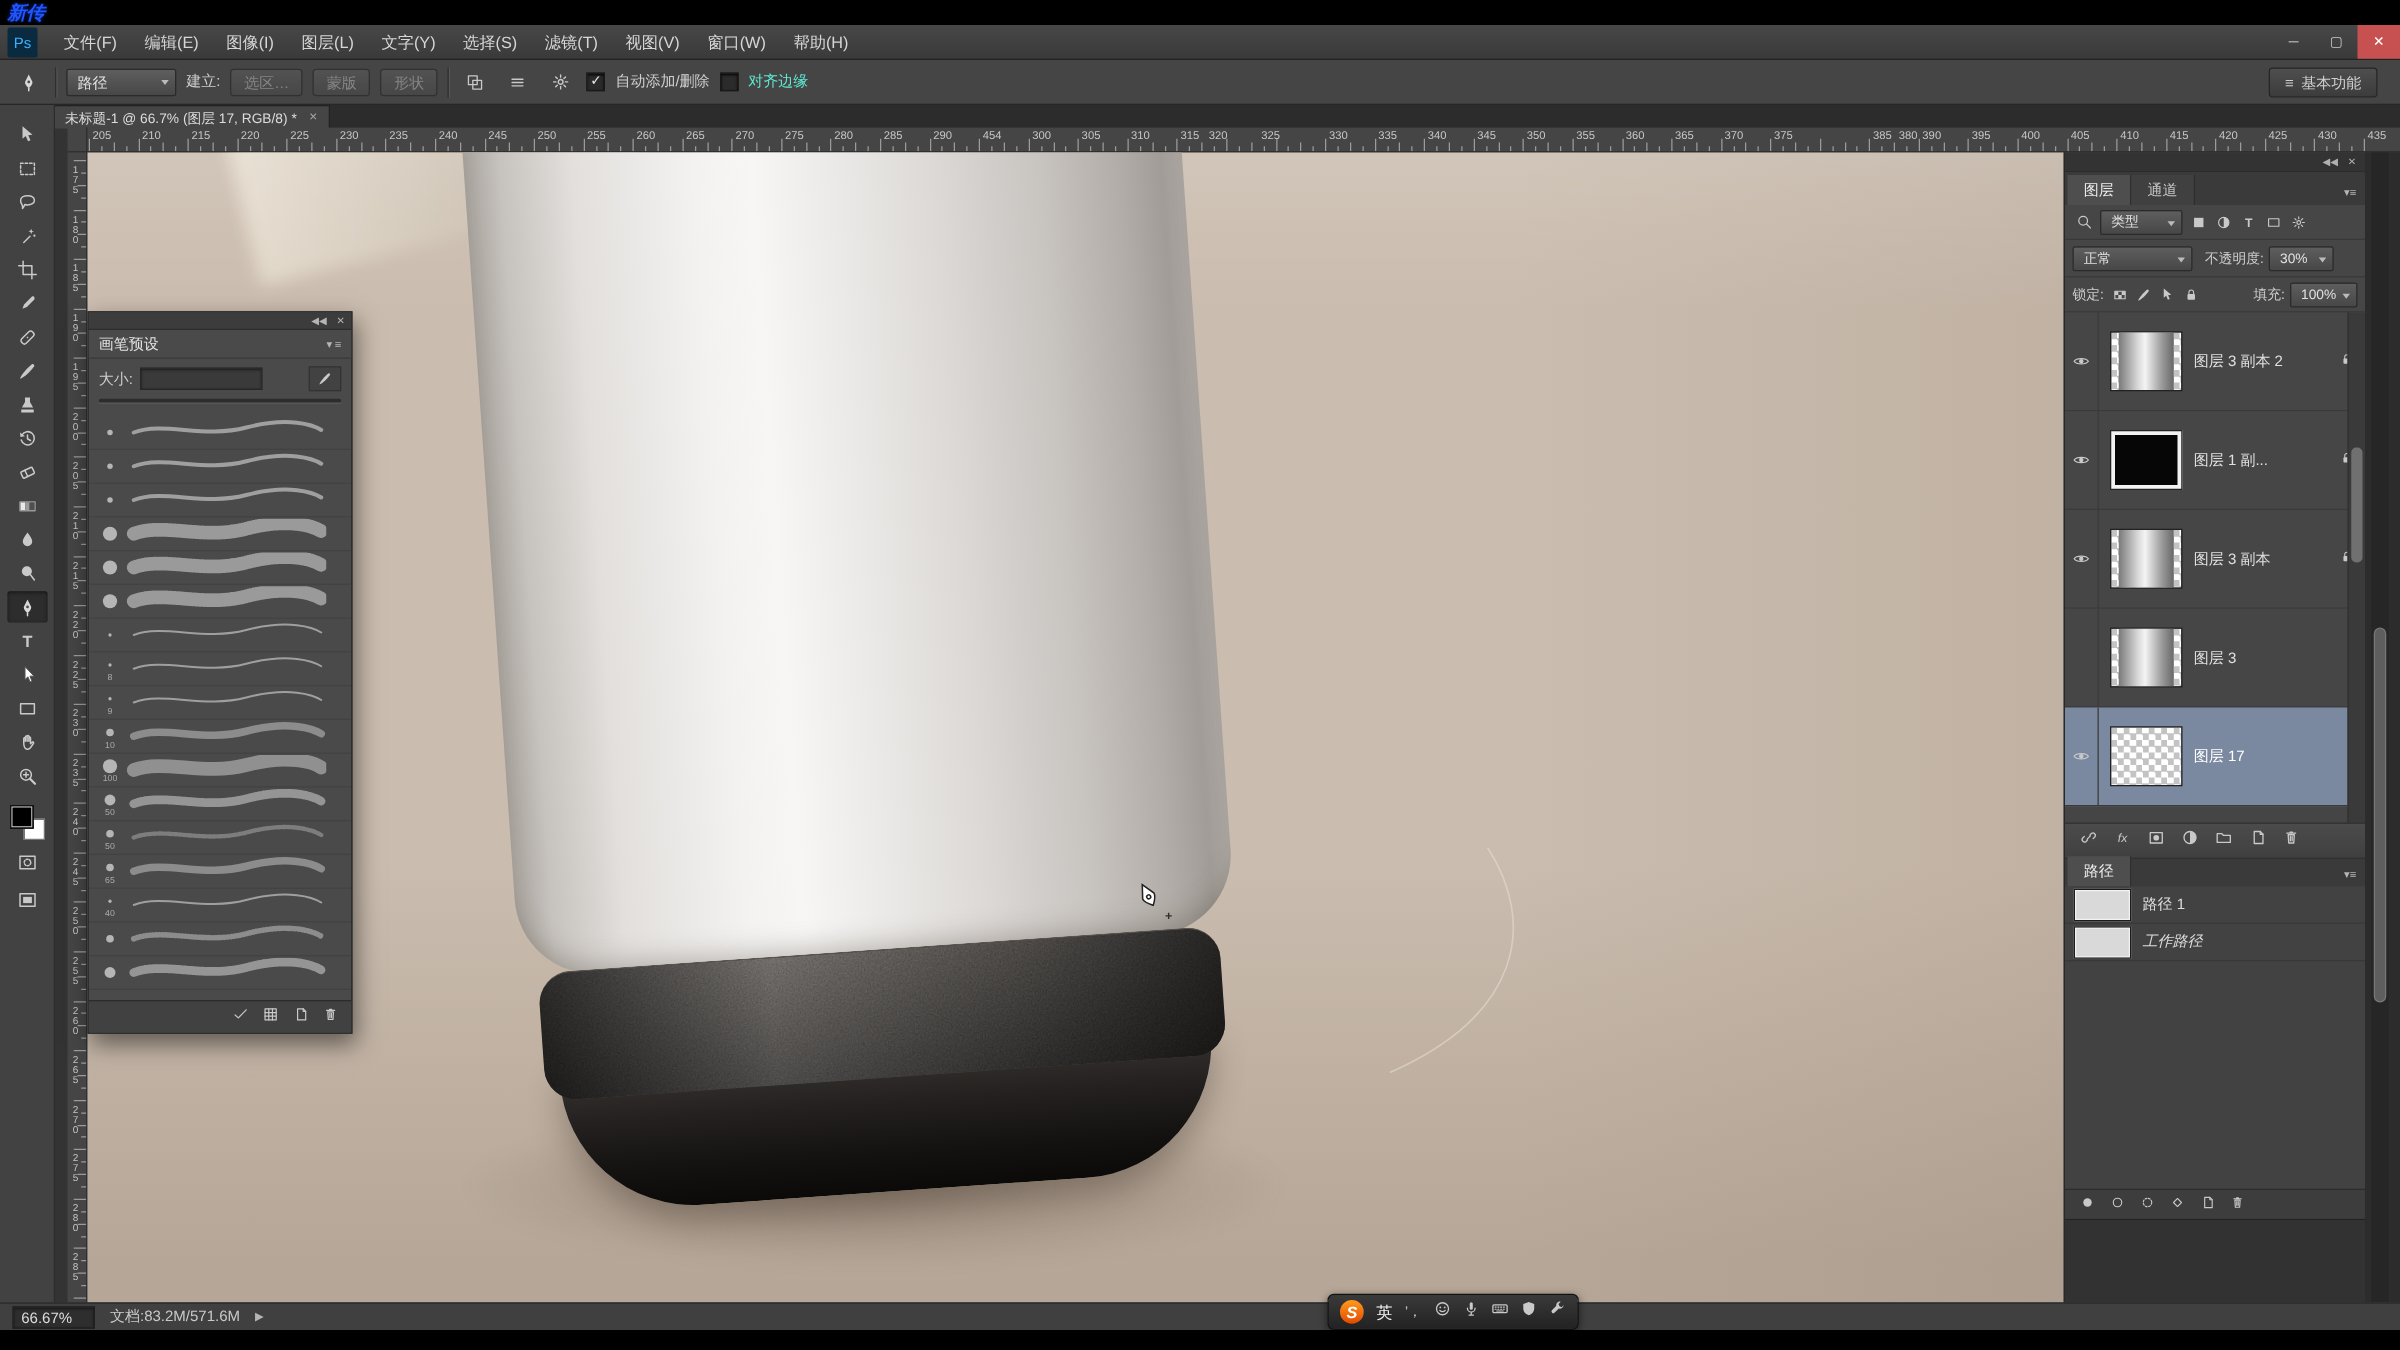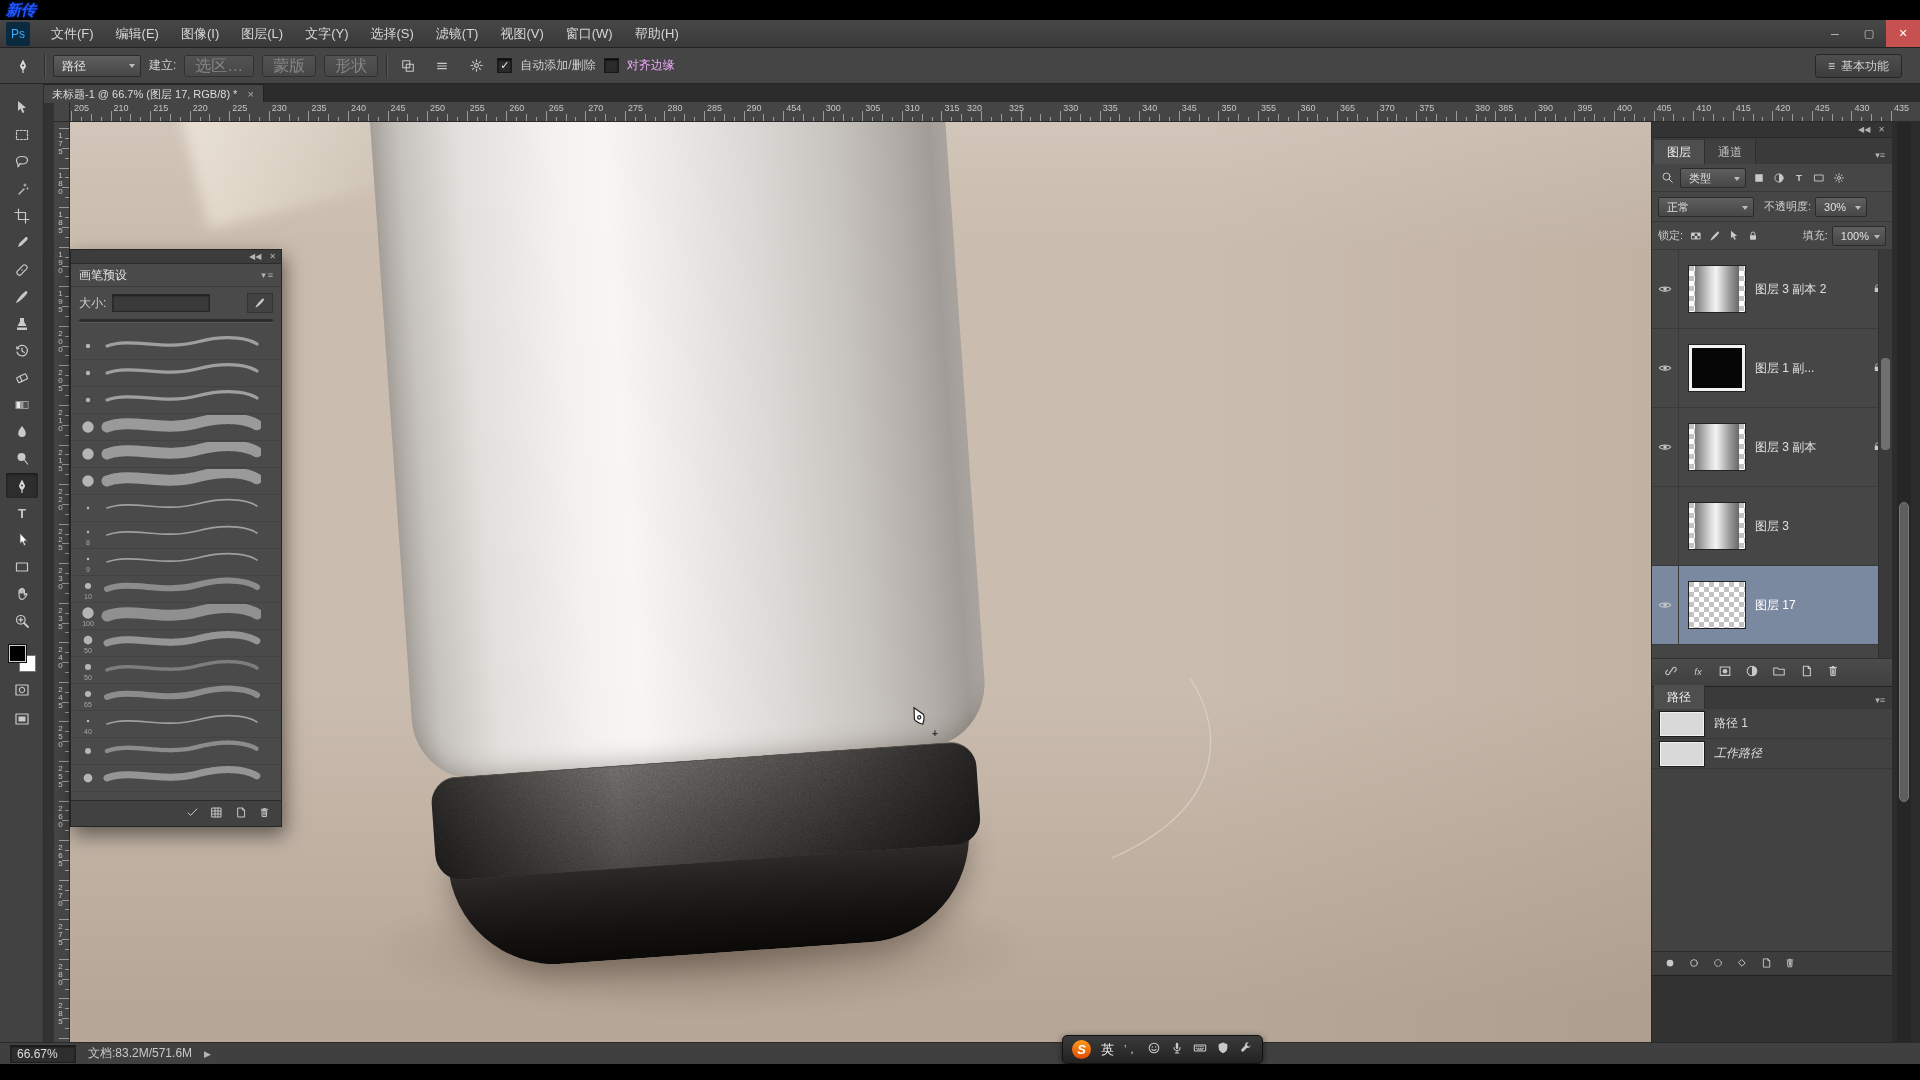--- a/index.html
+++ b/index.html
@@ -27,21 +27,21 @@
        padding:0 10px;box-sizing:border-box}
   .sep{width:1px;height:24px;background:#2e2e2e;box-shadow:1px 0 0 #575757}
   .opt-icon{width:26px;height:24px;display:flex;align-items:center;justify-content:center;border-radius:2px}
   .dd{position:relative;background:linear-gradient(#5e5e5e,#474747);border:1px solid #2b2b2b;
        border-radius:2px;color:#e0e0e0;font-size:12px;height:20px;line-height:20px;
        padding:0 16px 0 8px;white-space:nowrap}
   .dd::after{content:"";position:absolute;right:5px;top:8px;width:0;height:0;
        border-left:3.5px solid transparent;border-right:3.5px solid transparent;border-top:4px solid #bbb}
   .opt-label{font-size:12px;color:#cfcfcf;white-space:nowrap}
   .opt-btn{background:linear-gradient(#575757,#484848);border:1px solid #2b2b2b;border-radius:3px;
-       color:#9a9a9a;font-size:16px;height:20px;line-height:20px;padding:0 10px;opacity:.75;white-space:nowrap}
+       color:#9a9a9a;font-size:12px;height:20px;line-height:20px;padding:0 10px;opacity:.75;white-space:nowrap}
   .checkbox{width:13px;height:13px;background:#2b2b2b;border:1px solid #191919;
        box-shadow:inset 0 1px 2px #000;font-size:11px;line-height:13px;text-align:center;color:#e8e8e8}
   .workspace-btn{margin-left:auto;background:linear-gradient(#4e4e4e,#3c3c3c);border:1px solid #262626;
        border-radius:3px;color:#d0d0d0;font-size:12px;height:22px;line-height:22px;padding:0 12px;
        display:flex;align-items:center;gap:6px;margin-right:8px}
 
   
   .tabbar{position:absolute;left:0;top:84px;width:100%;height:18px;background:#2c2c2c;border-bottom:1px solid #222}
   .doc-tab{position:absolute;left:42px;top:0;height:18px;background:#454545;border:1px solid #222;
        border-bottom:none;display:flex;align-items:center;gap:10px;padding:0 9px;
@@ -247,21 +247,21 @@
       </span>
     <span class="opt-icon" id="opt-gear-ico">
         <svg viewBox="0 0 16 16" width="15" height="15" fill="none" stroke="#c9c9c9" stroke-width="1.2" stroke-linecap="round" stroke-linejoin="round">
           <circle cx="8" cy="8" r="2"></circle>
           <path d="M8 2v2M8 12v2M2 8h2M12 8h2M3.8 3.8l1.4 1.4M10.8 10.8l1.4 1.4M12.2 3.8l-1.4 1.4M5.2 10.8l-1.4 1.4"></path>
         </svg>
       </span>
     <span class="checkbox">✓</span>
     <span class="opt-label">自动添加/删除</span>
     <span class="checkbox" style="color:transparent"></span>
-    <span class="opt-label" style="color:#f0abfc">对齐边缘</span>
+    <span class="opt-label" style="color:#5eead4">对齐边缘</span>
     <span class="workspace-btn">
       <span>≡</span>
       <span>基本功能</span>
     </span>
   </div>
 
   <div class="tabbar">
     <div class="doc-tab">
       <span>未标题-1 @ 66.7% (图层 17, RGB/8) *</span>
       <span class="x">×</span>
@@ -439,21 +439,21 @@
       <span class="hnum" style="left: 1309.64px;">370</span>
       <span class="htick" style="left: 1316.54px; height: 4px;"></span>
       <span class="htick" style="left: 1326.43px; height: 7px;"></span>
       <span class="htick" style="left: 1336.32px; height: 4px;"></span>
       <span class="htick" style="left: 1346.21px; height: 10px;"></span>
       <span class="hnum" style="left: 1349.21px;">375</span>
       <span class="htick" style="left: 1356.1px; height: 4px;"></span>
       <span class="htick" style="left: 1365.99px; height: 7px;"></span>
       <span class="htick" style="left: 1375.88px; height: 4px;"></span>
       <span class="htick" style="left: 1385.77px; height: 10px;"></span>
-      <span class="hnum" style="left: 1405px;">380</span>
+      <span class="hnum" style="left: 1449px;">380</span>
       <span class="htick" style="left: 1395.67px; height: 4px;"></span>
       <span class="htick" style="left: 1405.56px; height: 7px;"></span>
       <span class="htick" style="left: 1415.45px; height: 4px;"></span>
       <span class="htick" style="left: 1425.34px; height: 10px;"></span>
       <span class="hnum" style="left: 1428.34px;">385</span>
       <span class="htick" style="left: 1435.23px; height: 4px;"></span>
       <span class="htick" style="left: 1445.12px; height: 7px;"></span>
       <span class="htick" style="left: 1455.01px; height: 4px;"></span>
       <span class="htick" style="left: 1464.9px; height: 10px;"></span>
       <span class="hnum" style="left: 1467.9px;">390</span>

